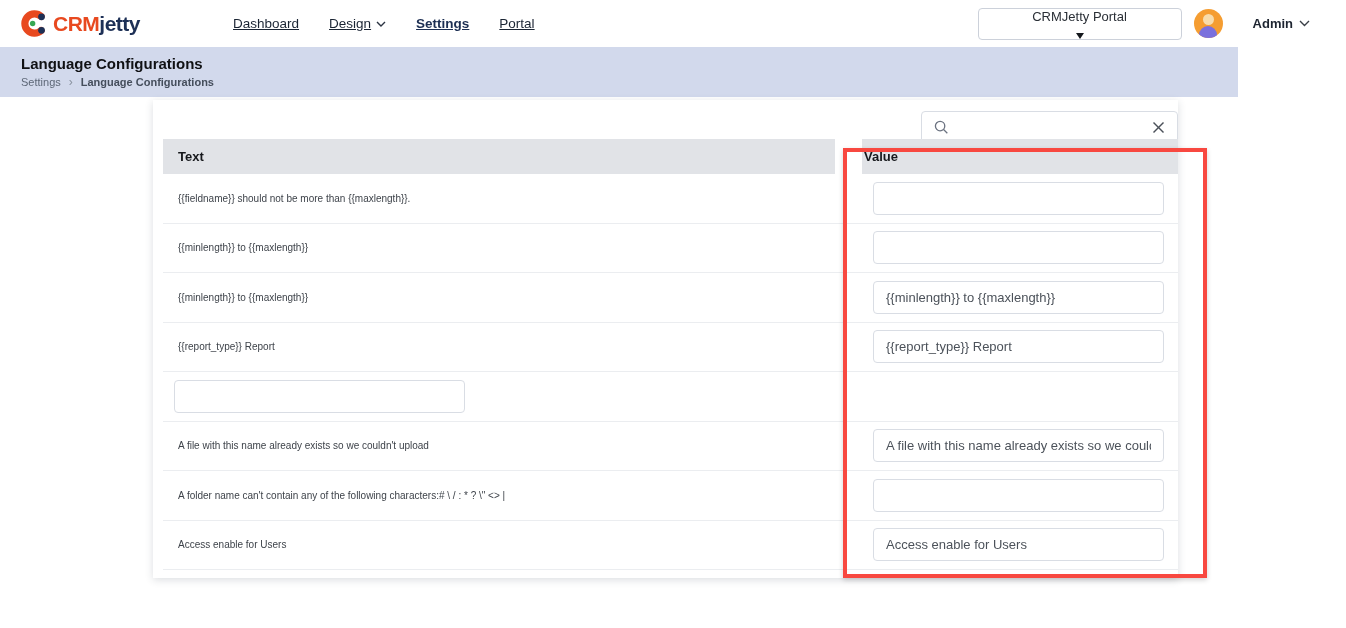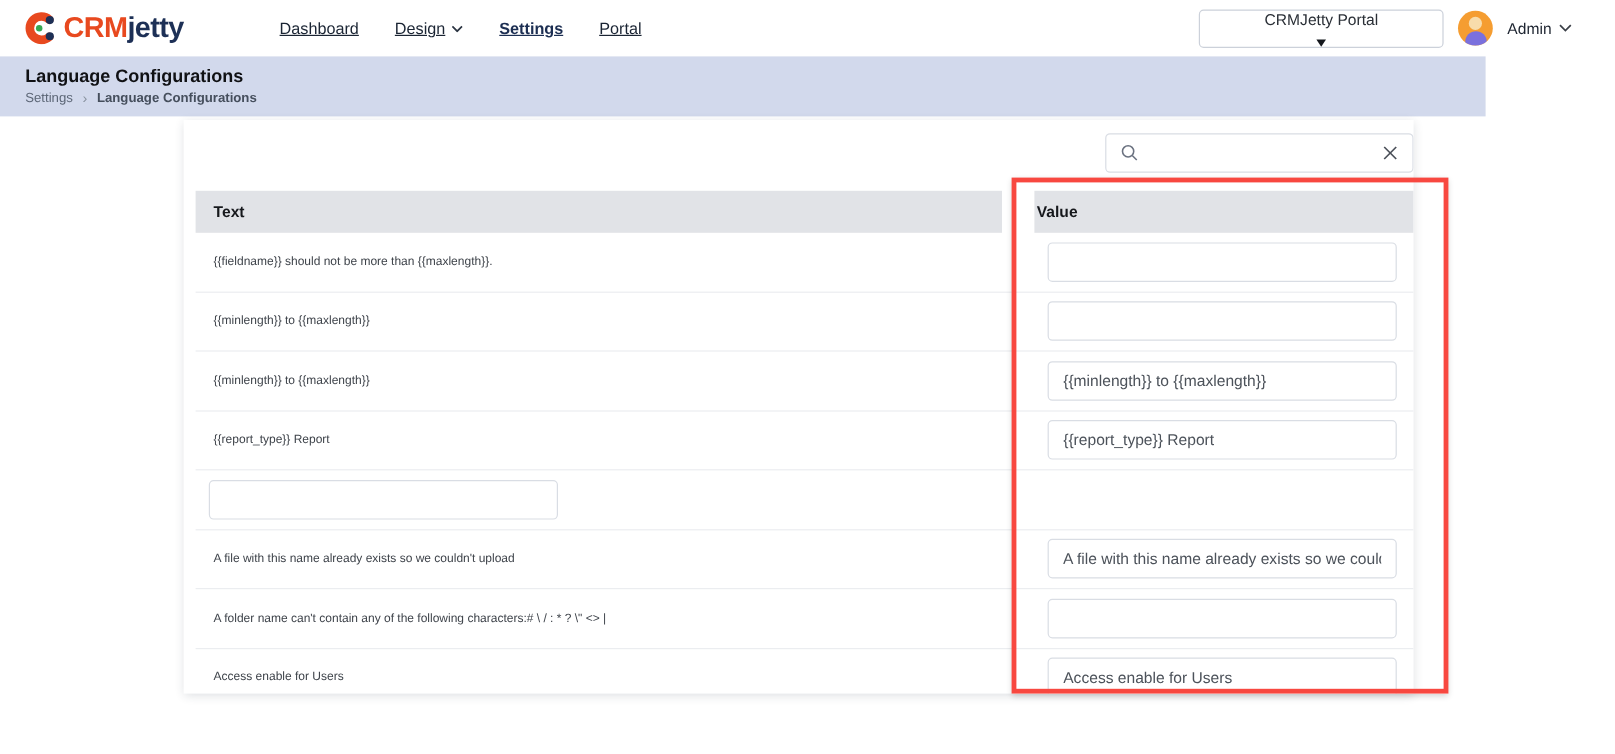--- a/index.html
+++ b/index.html
@@ -11,21 +11,21 @@
     overflow:hidden;
     color:#22262c;
   }
 
   
   .navbar {
     position:absolute; top:0; left:0; width:1346px; height:47px;
     background:#ffffff; display:flex; align-items:center;
   }
   .logo { display:flex; align-items:center; gap:6px; margin-left:20px; cursor:pointer; }
-  .logo-text { font-size:24px; font-weight:800; letter-spacing:-0.5px; }
+  .logo-text { font-size:21px; font-weight:800; letter-spacing:-0.5px; }
   .logo-text .crm { color:#e8491f; }
   .logo-text .jetty { color:#1d3056; }
   .nav-menu {
     position:absolute; left:233px; top:0; height:47px;
     display:flex; align-items:center; gap:30px; font-size:13.5px; color:#1a2433;
   }
   .nav-item { display:flex; align-items:center; gap:5px; cursor:pointer; white-space:nowrap;text-decoration:underline; }
   .nav-item.active { font-weight:700; color:#1c2e52; }
   .nav-right {
     position:absolute; right:36px; top:0; height:47px;
@@ -45,21 +45,21 @@
     position:relative; overflow:hidden; cursor:pointer; flex:none;
   }
   .avatar .head {
     position:absolute; left:9px; top:5px; width:11px; height:11px;
     border-radius:50%; background:#f8dcab;
   }
   .avatar .torso {
     position:absolute; left:5.5px; top:17px; width:18px; height:18px;
     border-radius:50%; background:#7a70dd;
   }
-  .admin { display:flex; align-items:center; gap:6px; font-size:13px; font-weight:400; color:#1d2430; cursor:pointer; }
+  .admin { display:flex; align-items:center; gap:6px; font-size:13px; font-weight:700; color:#1d2430; cursor:pointer;margin-left:18px; }
 
   
   .page-band {
     position:absolute; top:47px; left:0; width:1238px; height:50px;
     background:#d2d9ec; padding:8px 0 0 21px;
   }
   .page-title { font-size:15px; font-weight:700; color:#101114; }
   .breadcrumb { margin-top:4px; display:flex; align-items:center; gap:8px; font-size:11px; }
   .crumb-link { color:#5d6777; cursor:pointer; }
   .crumb-sep { color:#8a93a0; font-size:12px; line-height:1; }
@@ -76,21 +76,21 @@
     border:1px solid #d9dde4; border-radius:4px; background:#fff;
     display:flex; align-items:center; padding:0 12px; gap:8px;
   }
   .search-box input {
     flex:1; border:none; outline:none; font-size:13px; color:#3c4148;
     font-family:inherit; background:transparent; min-width:0;
   }
   .icon-btn { display:flex; align-items:center; cursor:pointer; flex:none; }
 
   
-  .table { position:absolute; left:10px; top:59px; width:1015px; }
+  .table { position:absolute; left:10px; top:39px; width:1015px; }
   .thead { display:flex; height:35px; }
   .th {
     background:#e1e3e7; display:flex; align-items:center;
     font-size:13px; font-weight:700; color:#16181c;
   }
   .th-text { width:672px; margin-right:27px; padding-left:15px; }
   .th-value { flex:1; padding-left:2px; }
   .row {
     display:flex; align-items:center; height:49.5px;
     border-bottom:1px solid #ebedf0;

